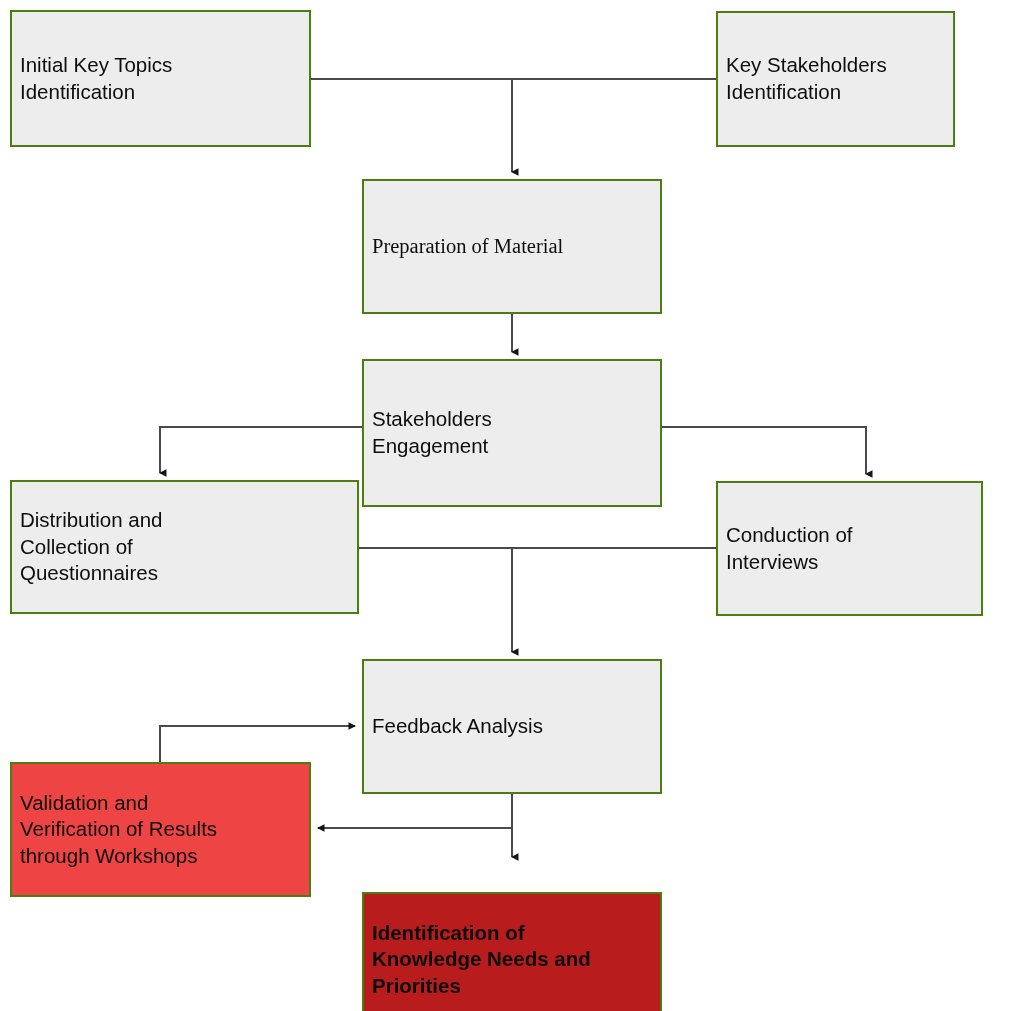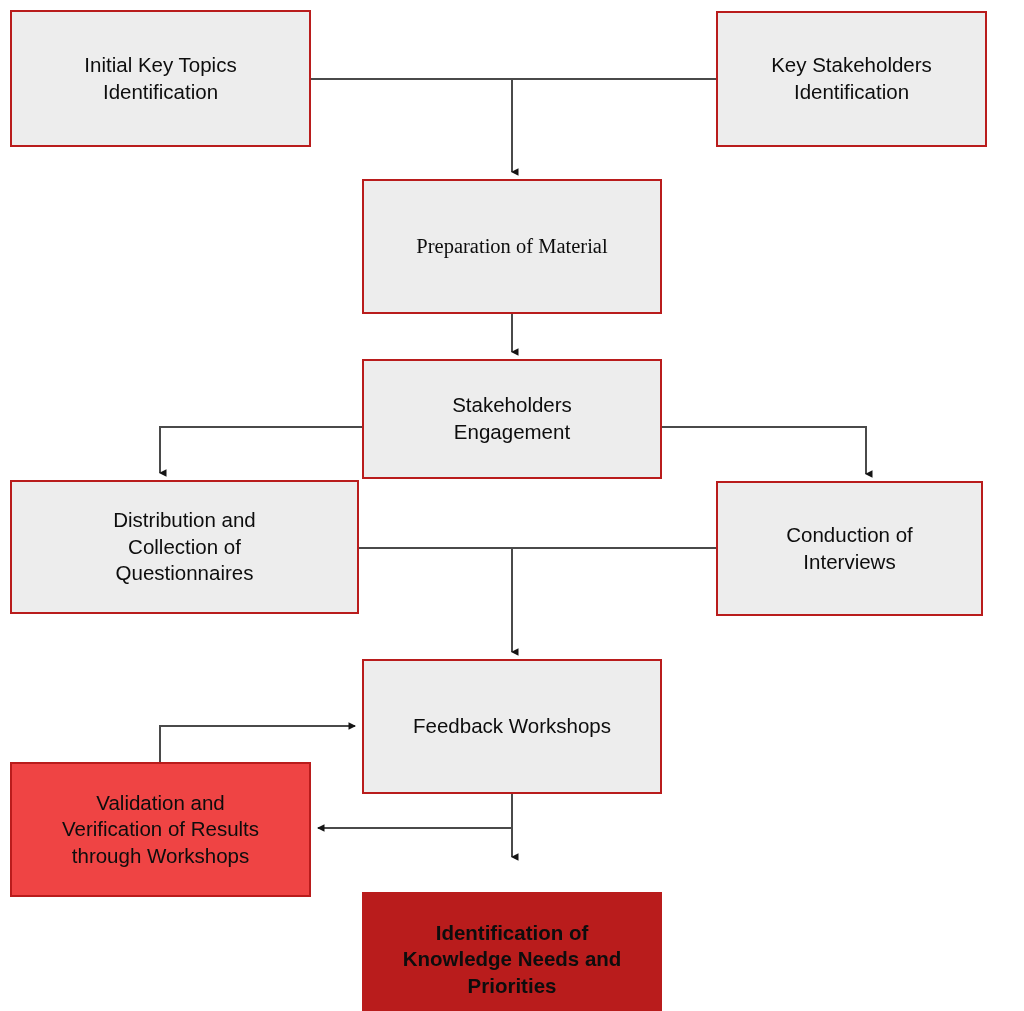--- a/index.html
+++ b/index.html
@@ -21,25 +21,25 @@
     position: absolute;
     left: 0;
     top: 0;
     width: 1024px;
     height: 1011px;
     pointer-events: none;
   }
   .node {
     position: absolute;
     box-sizing: border-box;
-    border: 2px solid #b91c1c;
+    border: 2px solid #4d7c0f;
     display: flex;
     align-items: center;
     justify-content: center;
-    text-align: center;
+    text-align: left;
     line-height: 1.30;
     color: #0d0d0d;
     font-size: 20.5px;
     padding: 2px 8px;
     z-index: 2;
   }
   .node .label {
     display: block;
     width: 100%;
   }
@@ -76,37 +76,37 @@
         <path d="M160 762 L 160 726 L 355 726" marker-end="url(#arrow-right)"></path>
         <path d="M512 794 L 512 828 L 318 828" marker-end="url(#arrow-left)"></path>
         <path d="M512 794 L 512 857" marker-end="url(#arrow-down)"></path>
       </g>
   </svg>
 
   <div id="nodes-layer">
       <div class="node fill-grey" style="left: 10px; top: 10px; width: 301px; height: 137px;">
         <span class="label">Initial Key Topics<br>Identification</span>
       </div>
-      <div class="node fill-grey" style="left: 716px; top: 11px; width: 271px; height: 136px;">
+      <div class="node fill-grey" style="left: 716px; top: 11px; width: 239px; height: 136px;">
         <span class="label">Key Stakeholders<br>Identification</span>
       </div>
       <div class="node fill-grey" style="left: 362px; top: 179px; width: 300px; height: 135px; font-family: Liberation Serif, serif;">
         <span class="label">Preparation of Material</span>
       </div>
-      <div class="node fill-grey" style="left: 362px; top: 359px; width: 300px; height: 120px;">
+      <div class="node fill-grey" style="left: 362px; top: 359px; width: 300px; height: 148px;">
         <span class="label">Stakeholders<br>Engagement</span>
       </div>
       <div class="node fill-grey" style="left: 10px; top: 480px; width: 349px; height: 134px;">
         <span class="label">Distribution and<br>Collection of<br>Questionnaires</span>
       </div>
       <div class="node fill-grey" style="left: 716px; top: 481px; width: 267px; height: 135px;">
         <span class="label">Conduction of<br>Interviews</span>
       </div>
       <div class="node fill-grey" style="left: 362px; top: 659px; width: 300px; height: 135px;">
-        <span class="label">Feedback Workshops</span>
+        <span class="label">Feedback Analysis</span>
       </div>
       <div class="node fill-blue" style="left: 10px; top: 762px; width: 301px; height: 135px;">
         <span class="label">Validation and<br>Verification of Results<br>through Workshops</span>
       </div>
       <div class="node fill-green bold" style="left: 362px; top: 864px; width: 300px; height: 135px;">
         <span class="label">Identification of<br>Knowledge Needs and<br>Priorities</span>
       </div>
     </div>
 
 </div>

